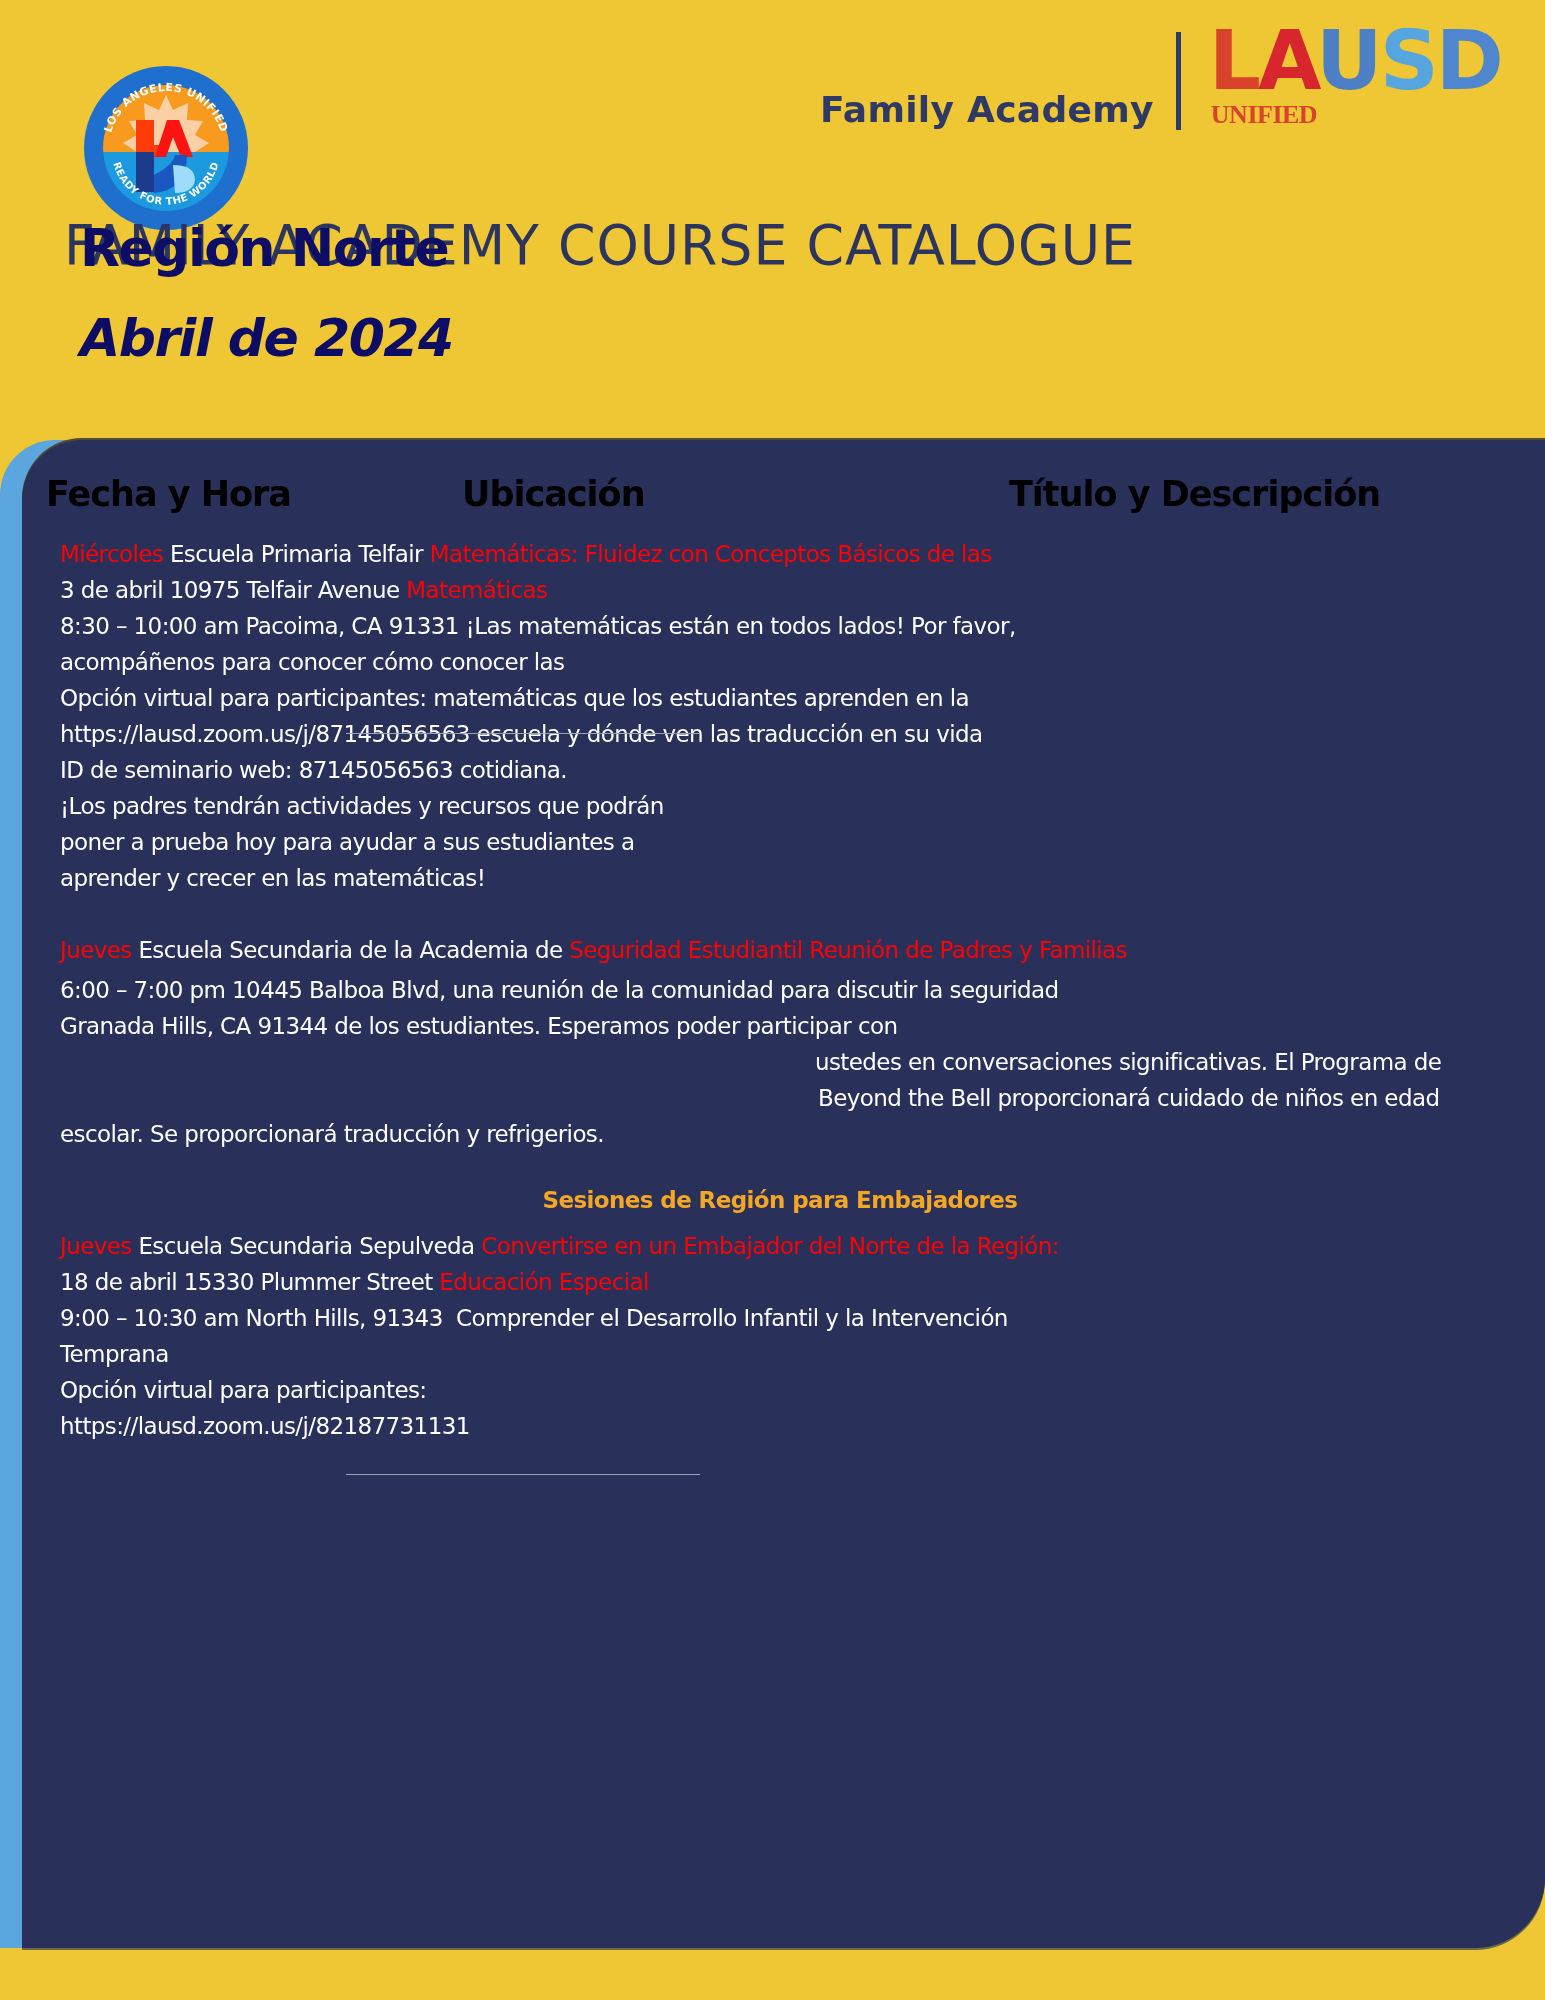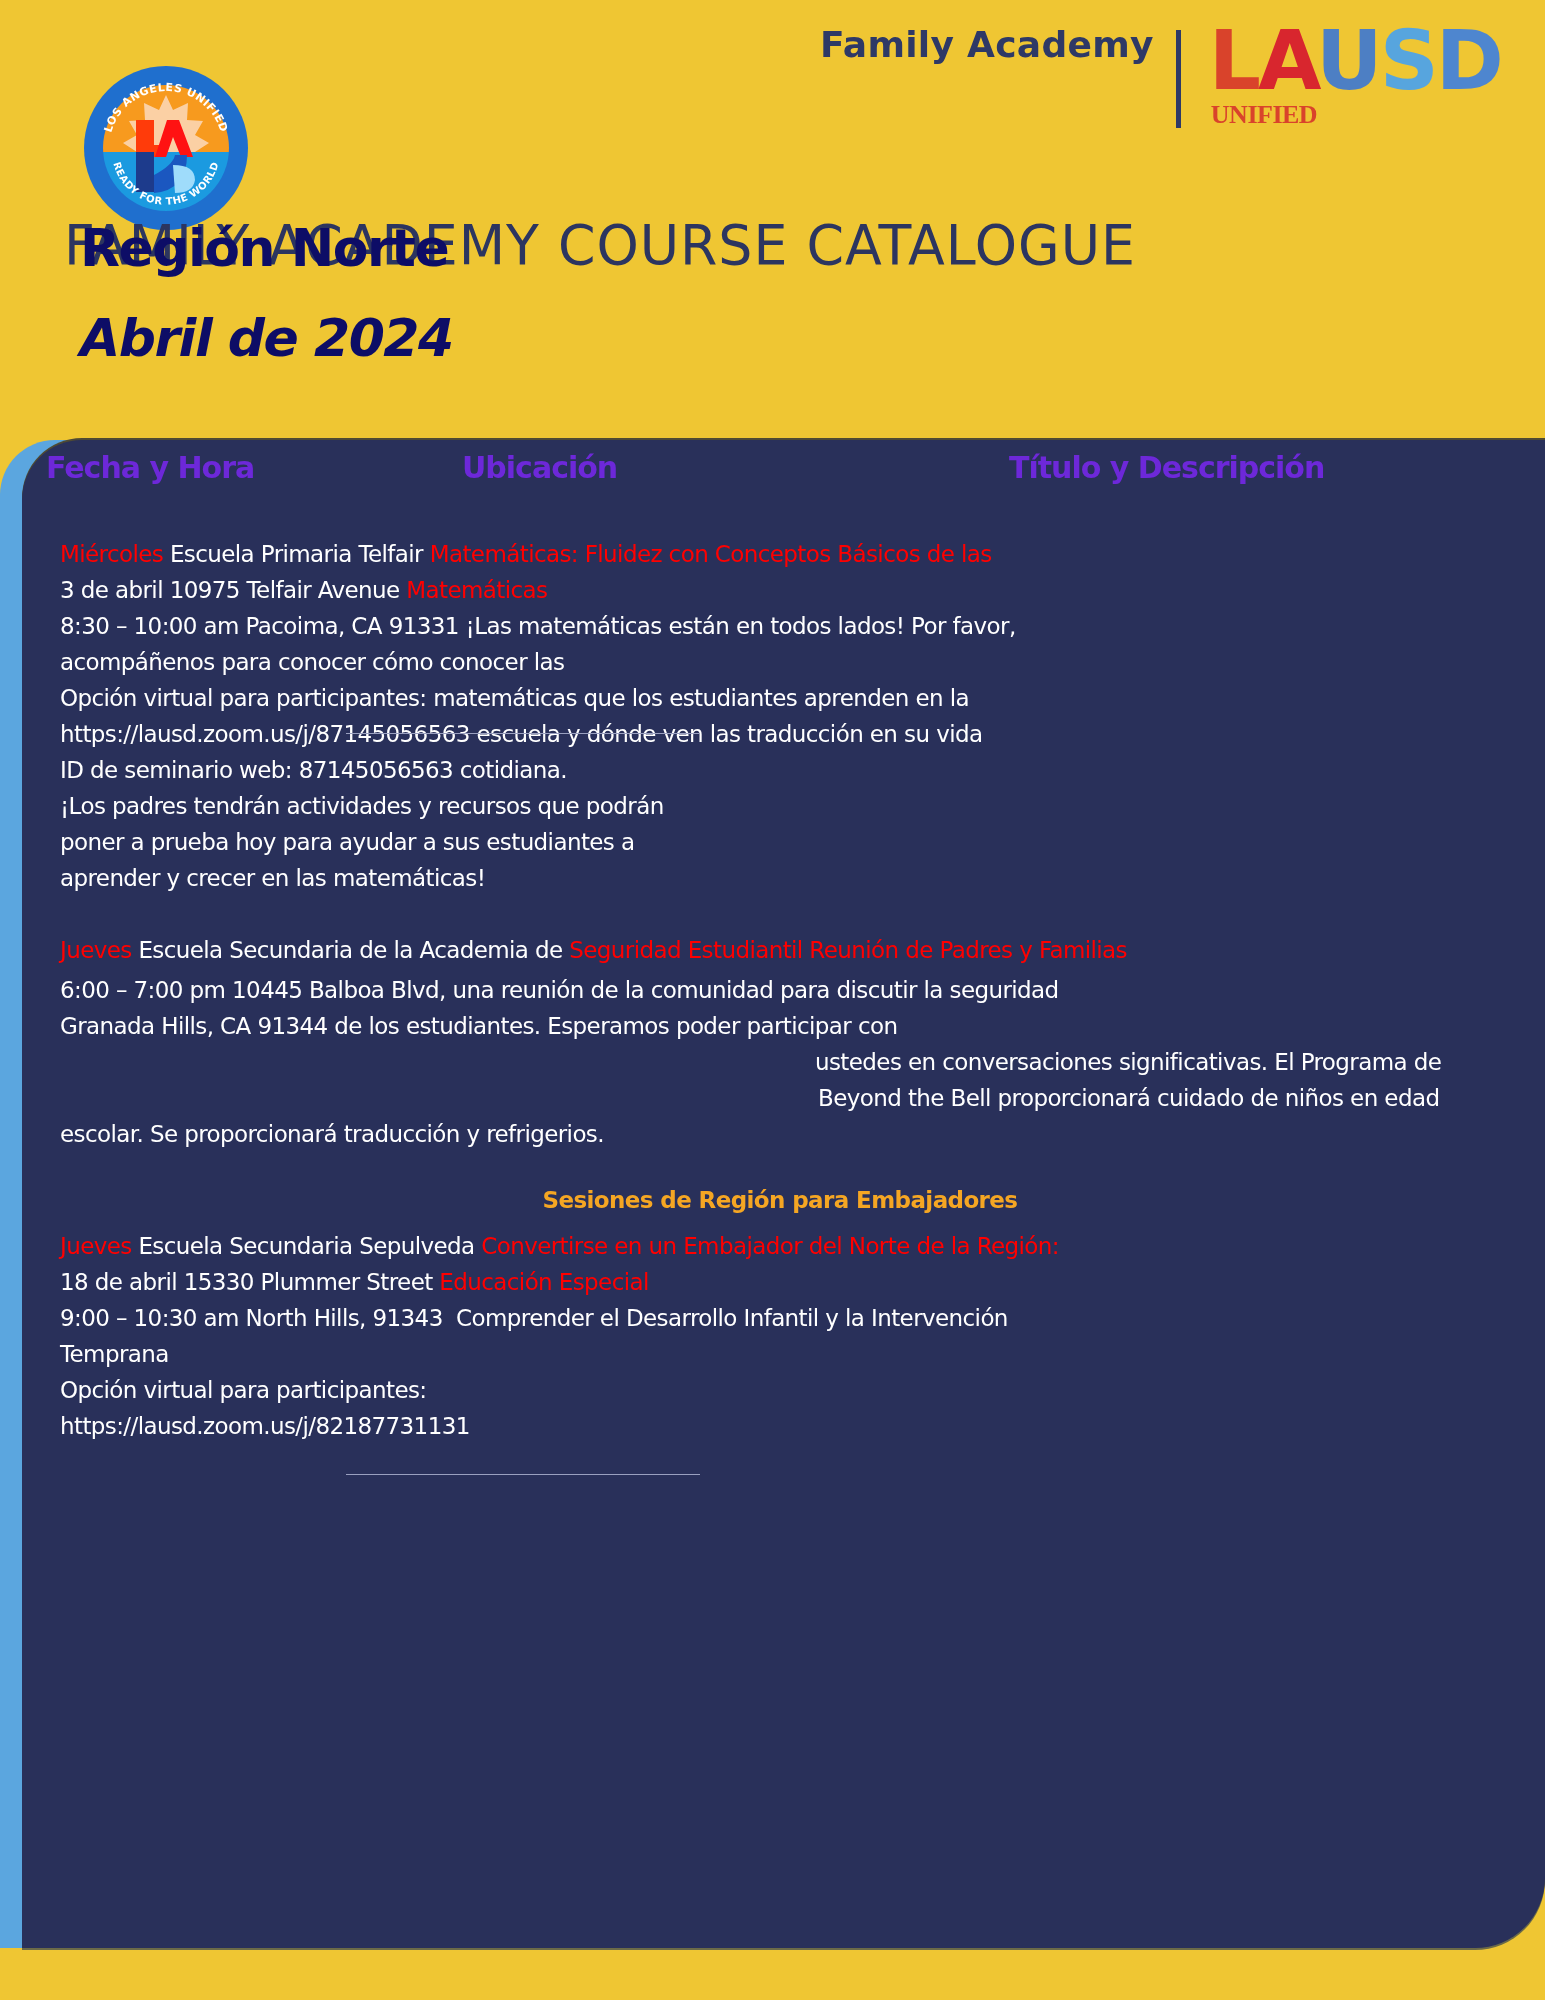--- a/index.html
+++ b/index.html
@@ -4,21 +4,21 @@
   <style>
     html, body { margin:0; padding:0; }
     body {
       width:1545px; height:2000px; position:relative; overflow:hidden;
       background:#efc633;
       font-family:"Liberation Sans", sans-serif;
     }
     .logo-seal { position:absolute; left:83px; top:65px; width:166px; height:166px; }
     .brand {
       position:absolute; left:820px; top:30px; height:100px;
-      display:flex; align-items:flex-start;
+      display:flex; align-items:flex-end;
     }
     .brand-fa {
       font-family:"DejaVu Sans", sans-serif; font-weight:bold;
       font-size:36px; color:#2e3966; letter-spacing:0.3px; margin-top:-6px;
     }
     .brand-divider { width:5px; height:98px; background:#2e3966; margin:0 28px 0 22px; }
     .brand-lausd { position:relative; width:310px; height:100px; }
     .brand-lausd .big {
       position:absolute; left:0; top:-10px;
       font-family:"DejaVu Sans", sans-serif; font-weight:bold; font-size:82px;
@@ -53,23 +53,23 @@
     .blue-strip {
       position:absolute; left:0; top:440px; width:70px; height:1508px;
       background:#5ba6df; border-top-left-radius:55px;
     }
     .panel {
       position:absolute; left:22px; top:440px; width:1523px; height:1508px;
       background:#29305a; border-top-left-radius:60px; border-bottom-right-radius:70px;
       box-shadow:0 -2px 0 #4f4a33, 0 2px 0 #6b6a48;
     }
     .col-head {
-      position:absolute; top:450px;
-      font-family:"DejaVu Sans", sans-serif; font-weight:bold; font-size:30px;
-      color:#6d28d9; letter-spacing:-1px;
+      position:absolute; top:474px;
+      font-family:"DejaVu Sans", sans-serif; font-weight:bold; font-size:35px;
+      color:#000000; letter-spacing:-1px;
     }
     .content {
       position:absolute; left:60px; top:536px; width:1460px;
       font-family:"DejaVu Sans", sans-serif; font-size:23px; color:#ffffff;
       letter-spacing:-0.6px;
     }
     .ln { height:36px; line-height:36px; white-space:nowrap; }
     .red { color:#ff0000; }
     .i { }
     .gap { height:36px; }

